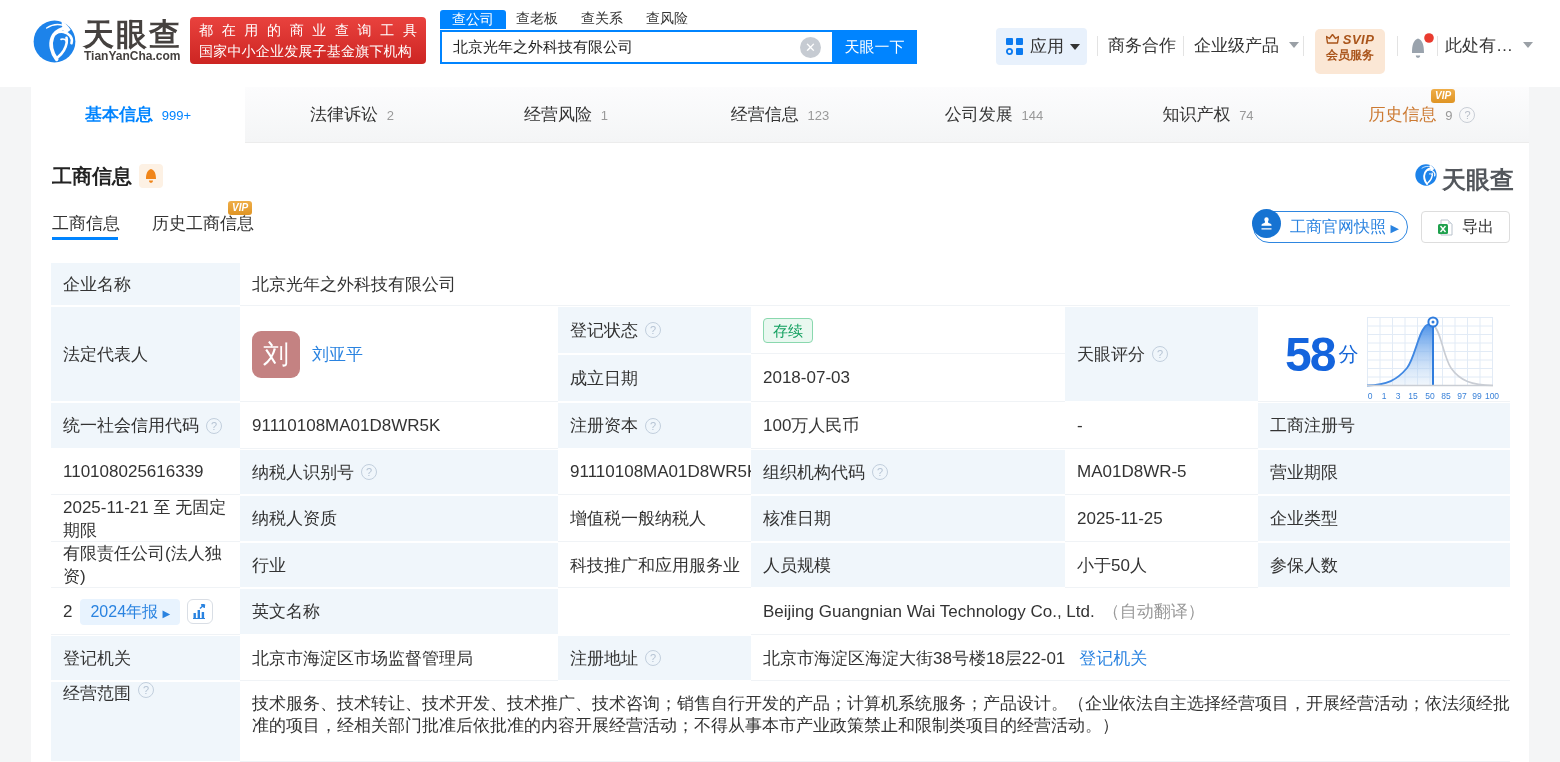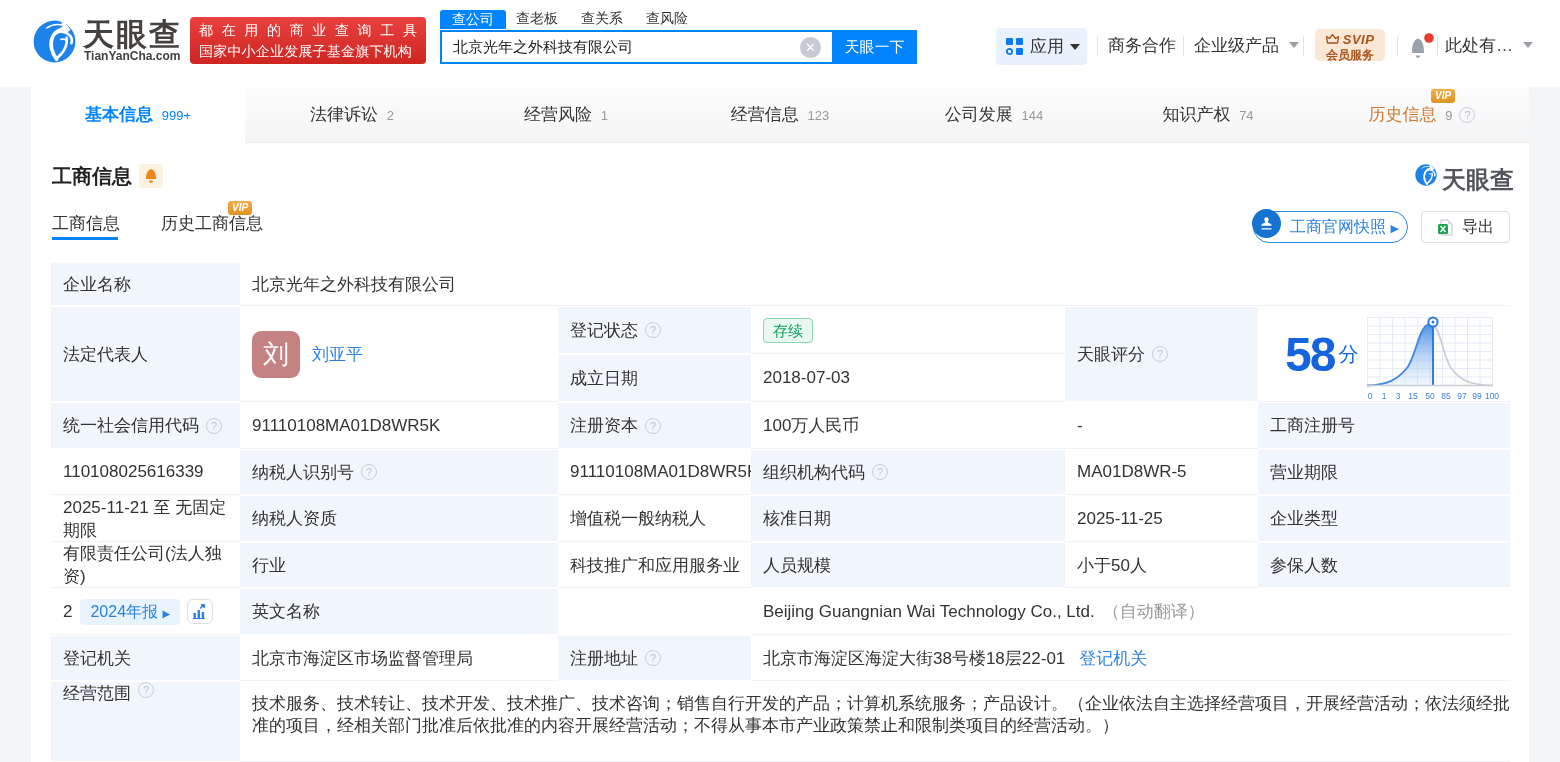--- a/index.html
+++ b/index.html
@@ -30,21 +30,21 @@
 #sbtn { position:absolute; left:832px; top:30px; width:85px; height:34px; background:#0084ff; color:#fff;
   font-size:15px; text-align:center; line-height:34px; }
 
 
 #appBtn { position:absolute; left:996px; top:28px; width:91px; height:37px; background:#e8f1fc; border-radius:4px;
   font-size:17px; color:#333; line-height:37px; padding-left:34px; }
 #appBtn .caret { display:inline-block; margin-left:6px; vertical-align:2px;
   border-left:5px solid transparent; border-right:5px solid transparent; border-top:6px solid #333; }
 .hnav { position:absolute; top:34px; font-size:17px; color:#333; }
 .hsep { position:absolute; top:36px; width:1px; height:20px; background:#e3e3e3; }
-#svip { position:absolute; left:1315px; top:29px; width:70px; height:32px; background:#fbe7d5; border-radius:5px;
+#svip { position:absolute; left:1315px; top:29px; width:70px; height:45px; background:#fbe7d5; border-radius:5px;
   color:#a9541a; font-weight:bold; font-size:12px; text-align:center; padding-top:3px; line-height:15px;}
 #svip .it { font-style:italic; font-size:13px; letter-spacing:0.5px; }
 .caret-g { display:inline-block; margin-left:10px; vertical-align:3px;
   border-left:5px solid transparent; border-right:5px solid transparent; border-top:6px solid #9aa0a6; }
 
 
 #tabbar { position:absolute; left:0; top:87px; width:1560px; height:56px;
   background:linear-gradient(180deg,#fcfcfd,#f4f5f6); border-bottom:1px solid #ececec; }
 #tabbar .wrap { position:absolute; left:31px; top:0; width:1498px; height:56px; display:flex; }
 .ntab { flex:1; text-align:center; line-height:55px; font-size:17px; color:#333; position:relative; }
@@ -166,21 +166,21 @@
       <div class="ntab" style="color:#cc7a33;">历史信息 <small>9</small><span class="q" style="border-color:#c9ced6;color:#b9bfc8;vertical-align:1px;">?</span><span class="vipbadge" style="position:absolute;left:116px;top:2px;">VIP</span></div>
     </div>
   </div>
   <div id="lstrip"></div>
     <div id="rstrip"></div>
 
   <div id="secTitle">工商信息</div>
   <div id="bellBox"><svg width="14" height="16" viewBox="0 0 14 16" style="margin:4px 0 0 5px;">
         <path d="M2,11 C2,5.5 3.5,2 7,1 C10.5,2 12,5.5 12,11 Z M5,12.5 h4 c0,1.4-0.9,2.3-2,2.3 s-2-0.9-2-2.3 Z" fill="#f08519"></path>
       </svg></div>
-  <div id="subtabs">工商信息<span style="margin-left:41px;color:#333;">历史工商信息</span></div>
+  <div id="subtabs">工商信息<span style="margin-left:32px;color:#333;">历史工商信息</span></div>
   <span class="vipbadge abs" style="left:228px;top:201px;">VIP</span>
   <div id="subtab-underline"></div>
   <svg class="abs" style="left:1414px;top:163px;" width="24" height="24" viewBox="0 0 54 54">
       <circle cx="27" cy="27" r="24" fill="#1d83ea"></circle>
       <g stroke="#fff" fill="none" stroke-linecap="round">
         <path d="M18,11.5 C24,7.5 31,6.5 37,8.5" stroke-width="1.7"></path>
         <path d="M29.5,47.5 C23.5,40 21.5,30 24.5,22.5 C26.5,17.5 31,14 36.5,12.2" stroke-width="4.2"></path>
         <path d="M28.5,17.5 C34,14.5 41,15.5 45,20.5 C47,23 47.5,26 46.5,29" stroke-width="3"></path>
         <path d="M30.5,45.5 C36,41 40,35 41,28.5 C41.3,26.5 41.2,24.5 40.8,22.8" stroke-width="3"></path>
         <path d="M34.5,24.5 C37.5,23.5 40.5,25 41.5,28" stroke-width="2"></path>

